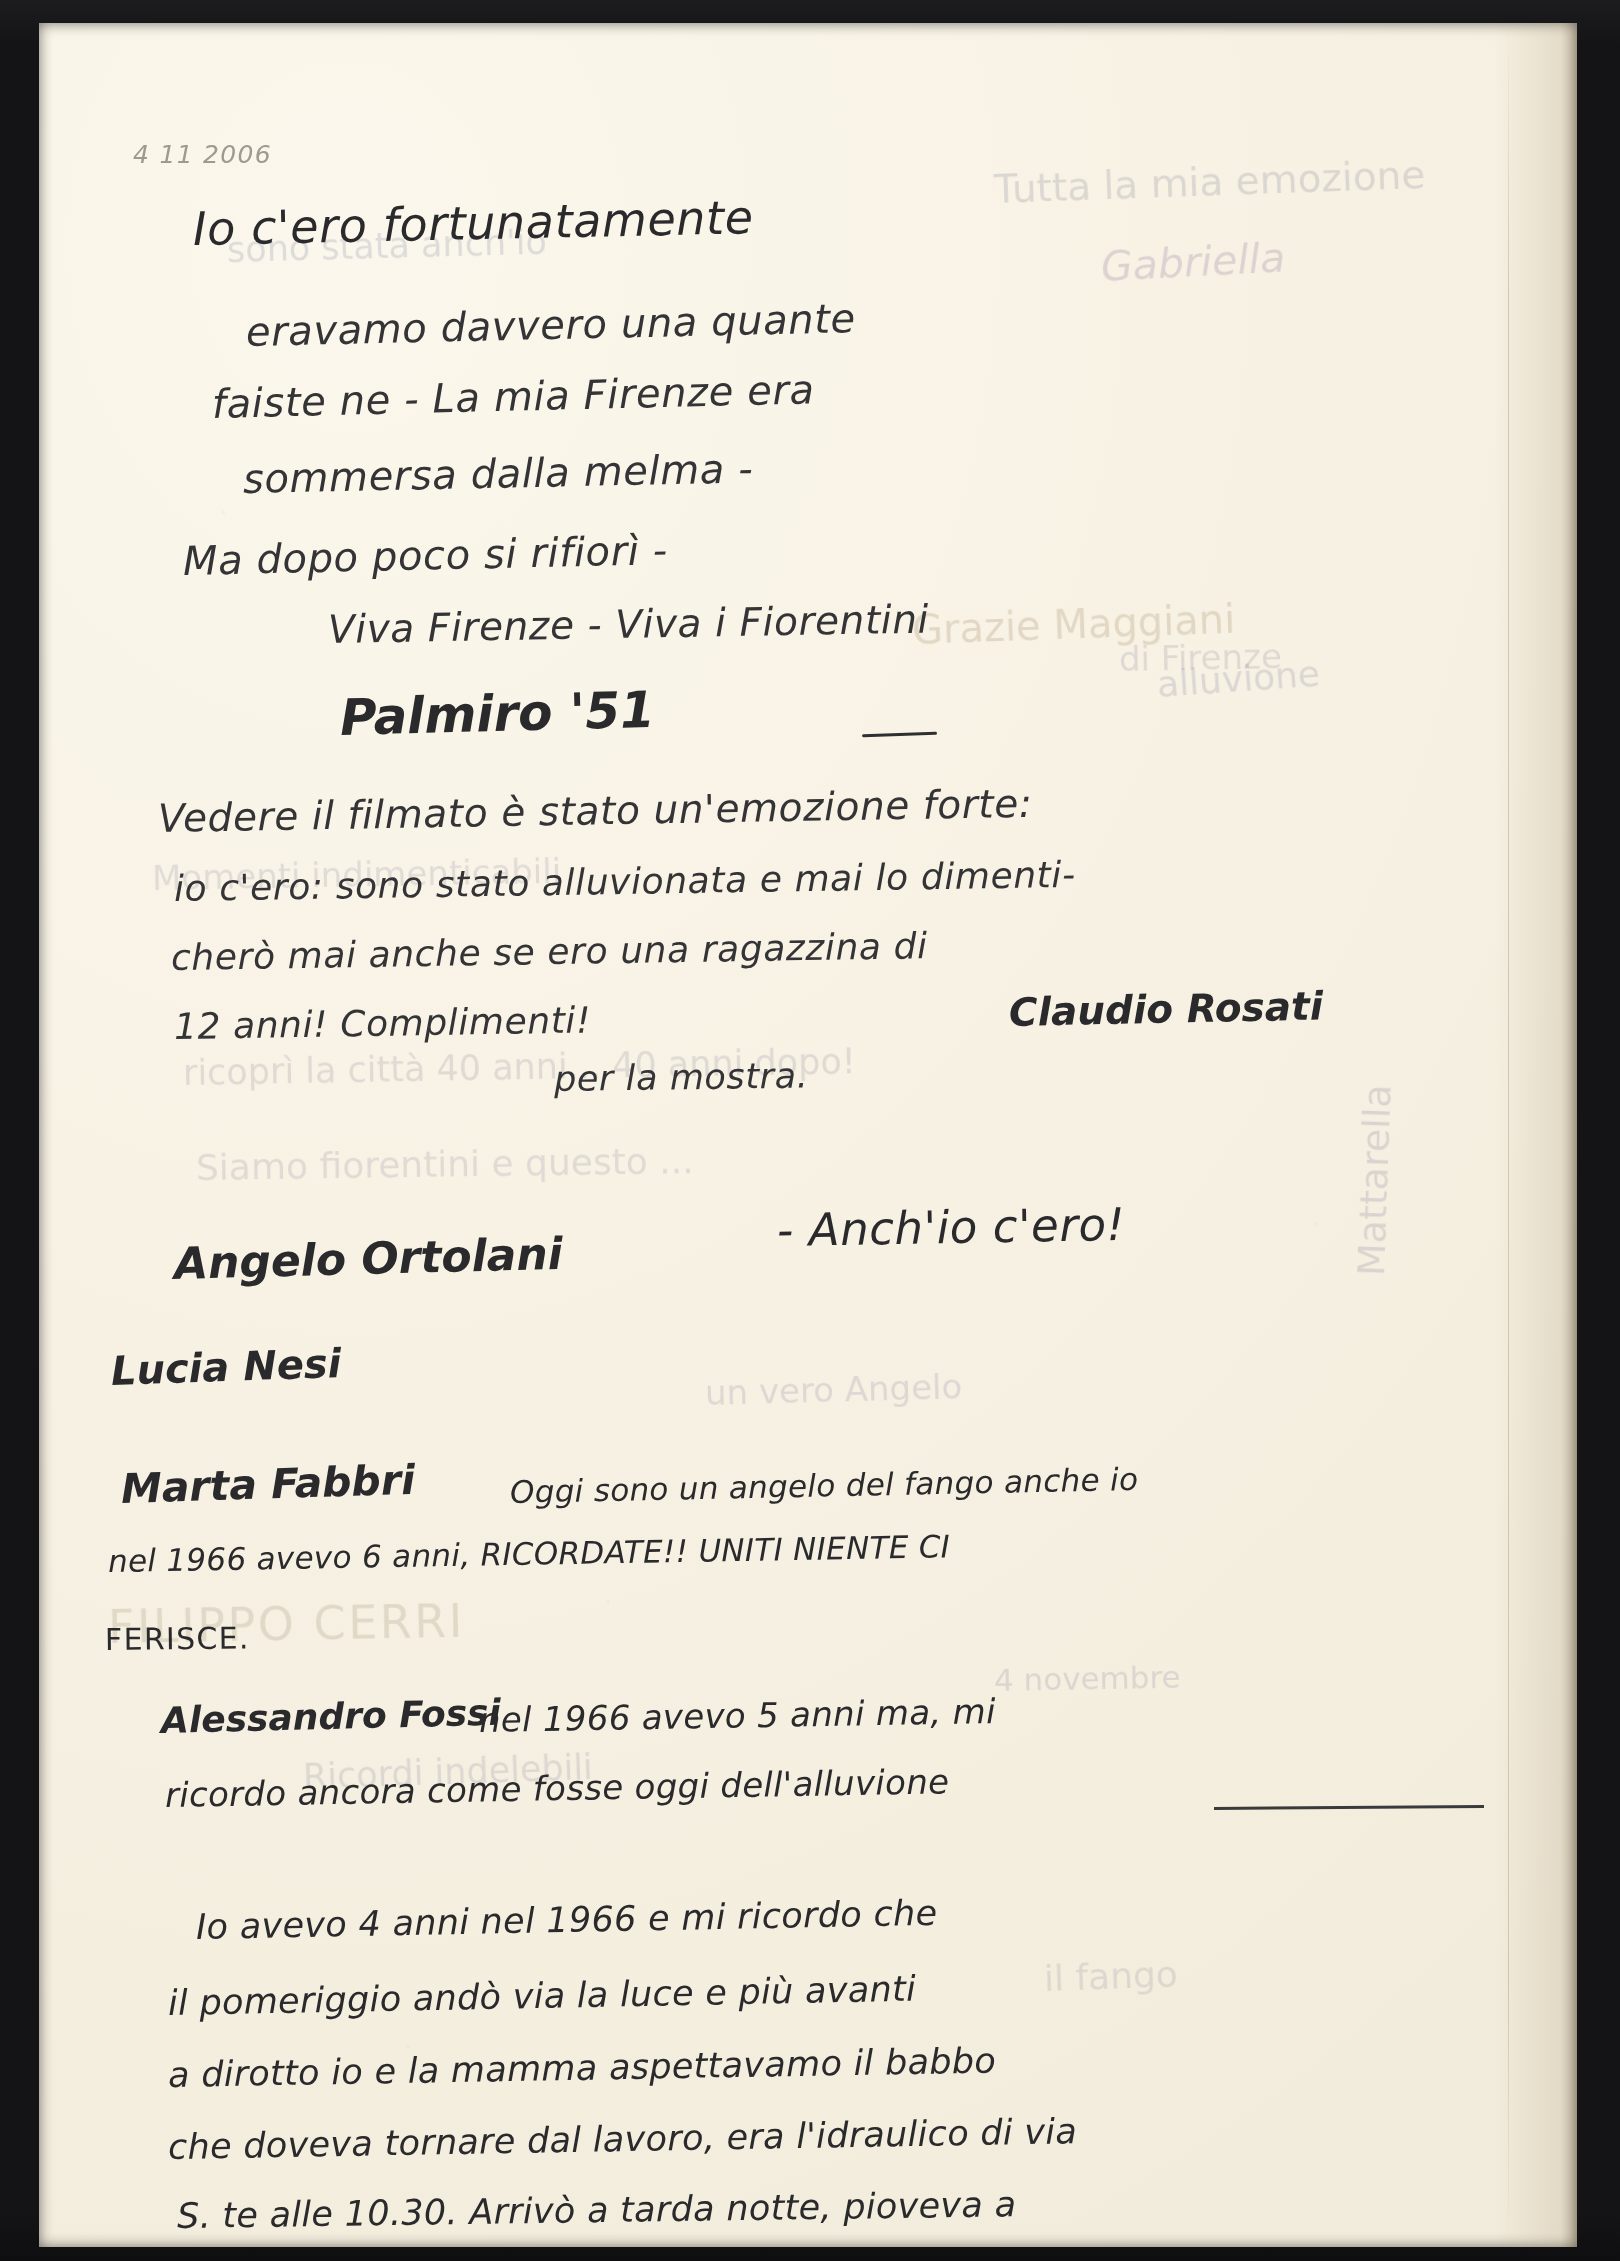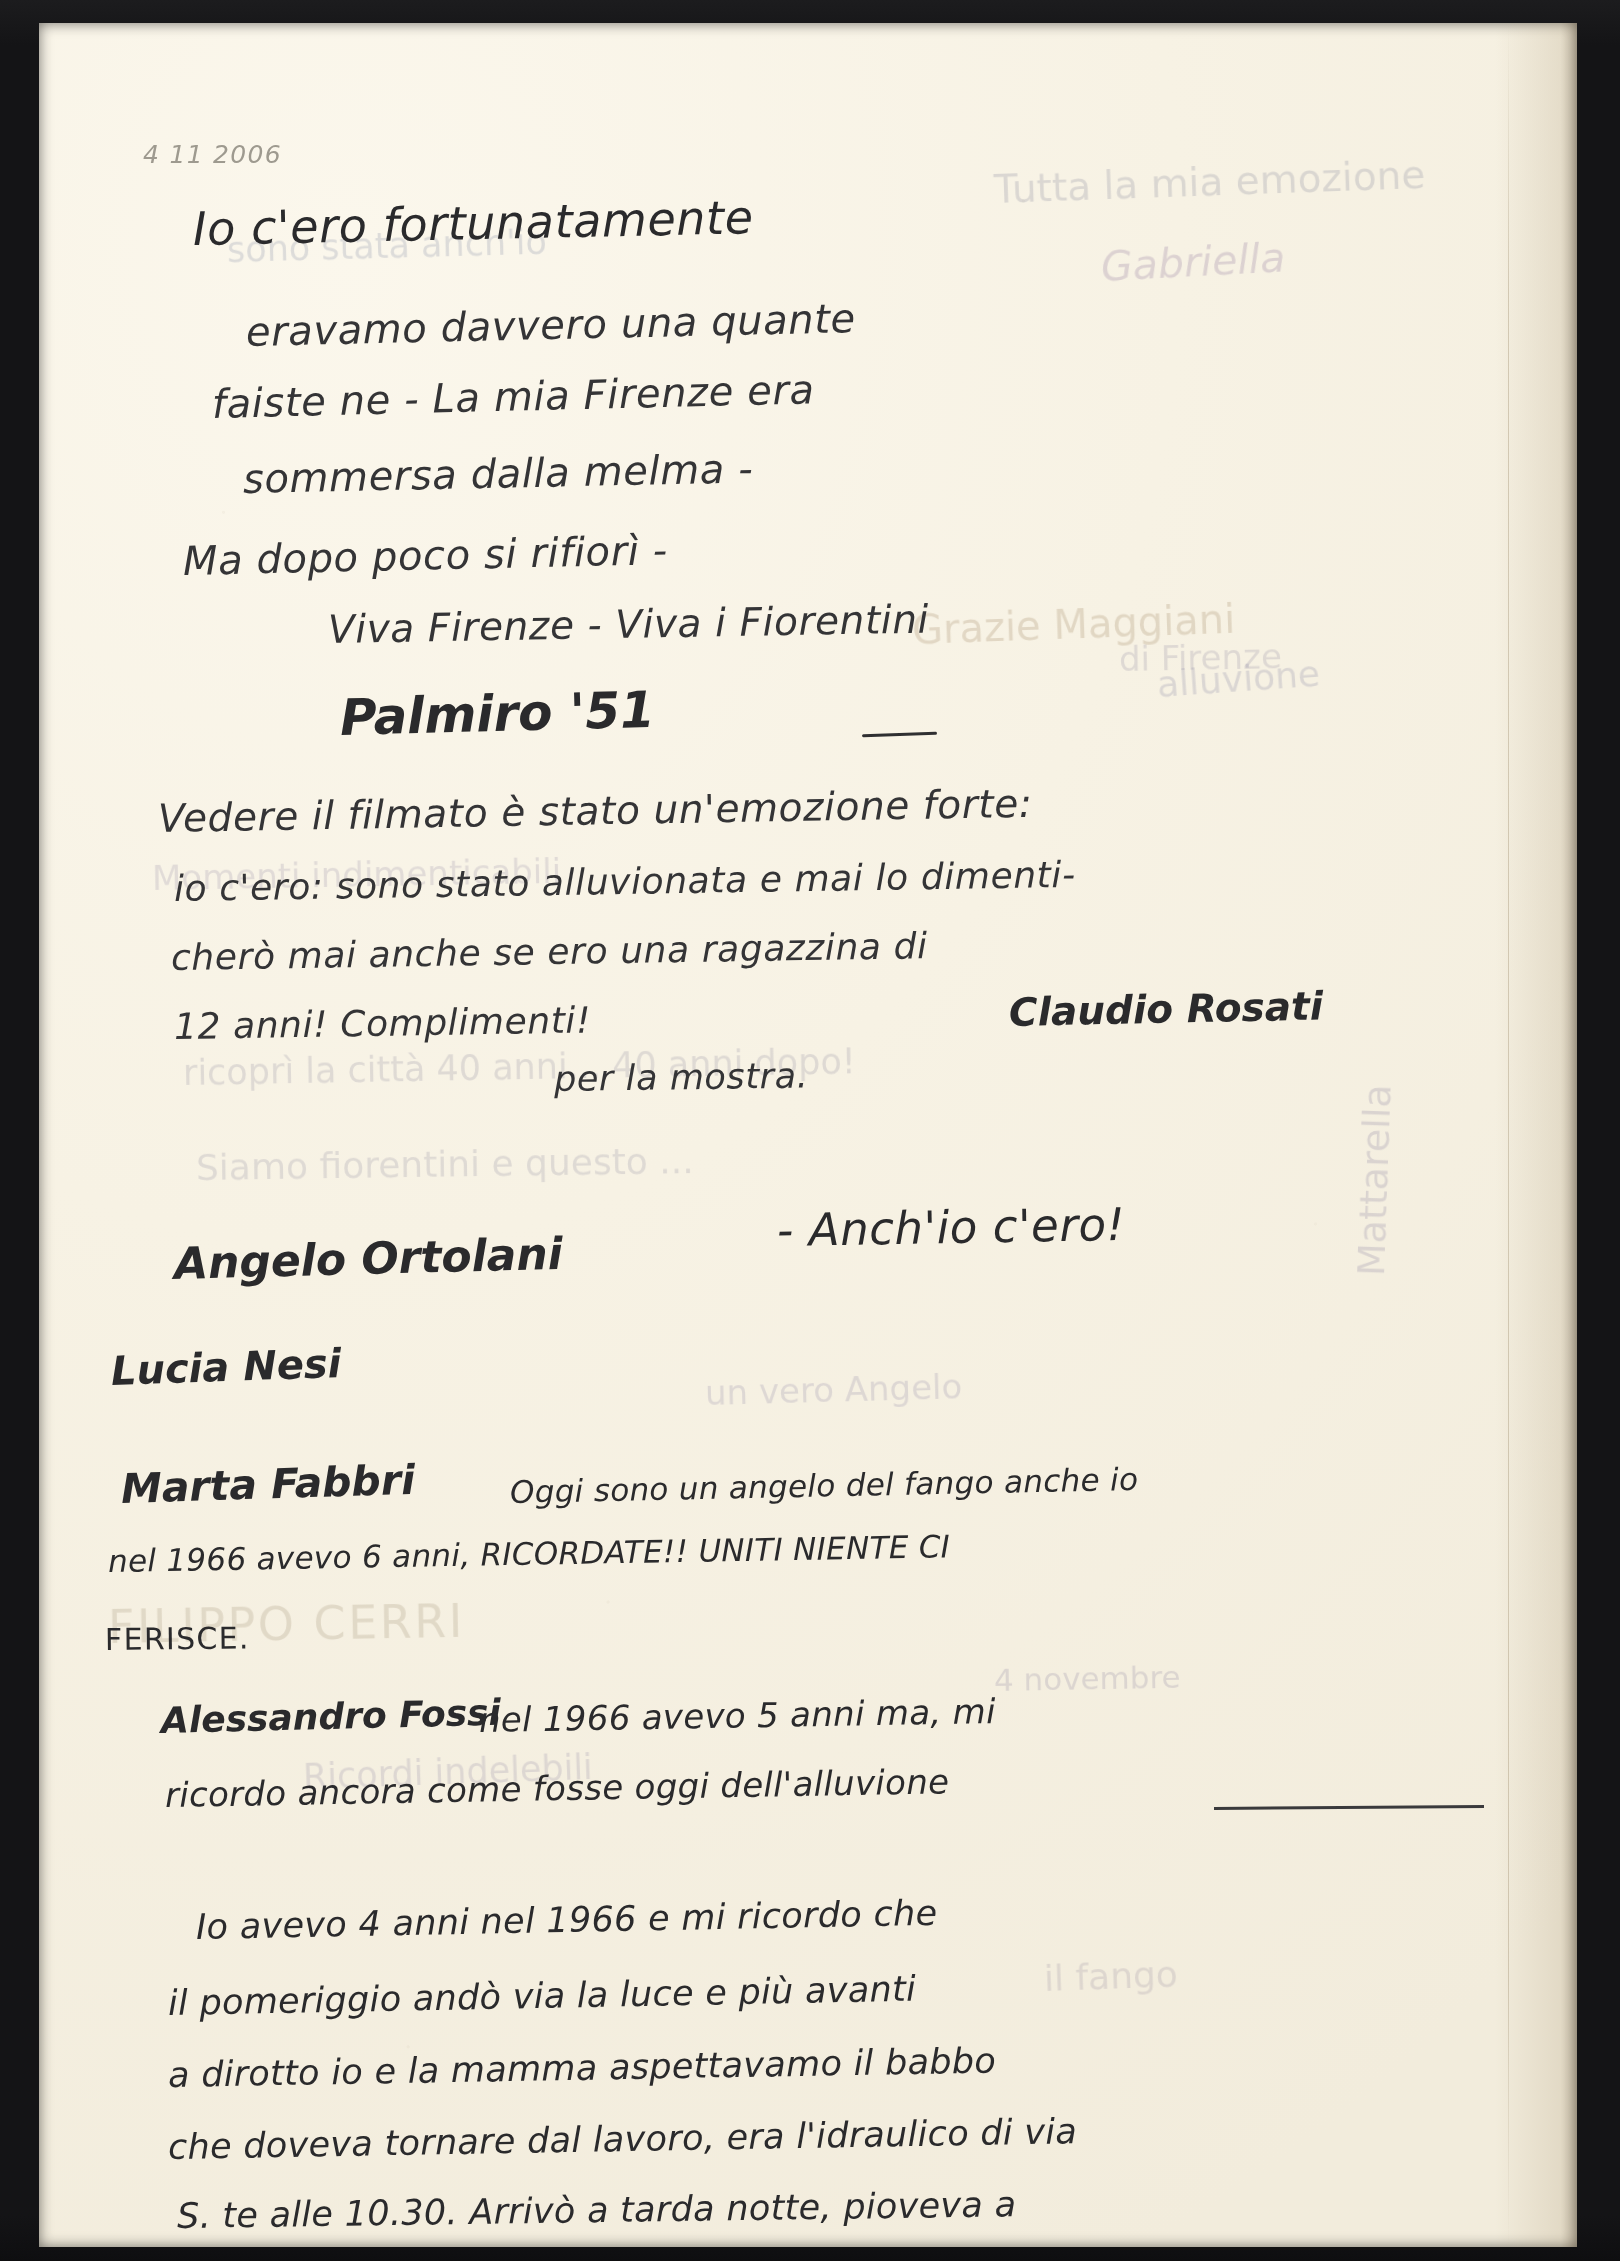--- a/index.html
+++ b/index.html
@@ -101,21 +101,21 @@
     letter-spacing: 0.6px;
   }
   .hw.thin { font-weight: 400; color: #343436; }
   .hw.caps { font-style: normal; letter-spacing: 1.3px; }
   .hw.sig  { font-weight: 700; letter-spacing: 0px; }
   .hw.small { letter-spacing: 0.3px; }
 
   
   #datestamp {
     position: absolute;
-    left: 104px; top: 117px;
+    left: 94px; top: 117px;
     font-size: 25px;
     color: #8e8a80;
     font-style: italic;
     opacity: 0.85;
     letter-spacing: 1.3px;
   }
 
   
   #rule1 {
     position: absolute;

